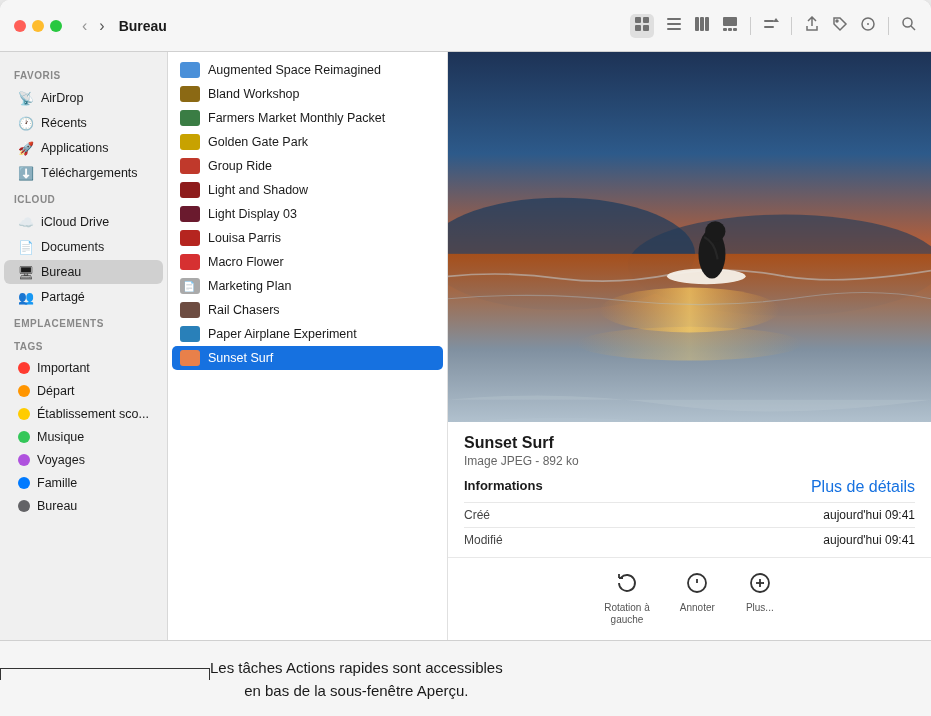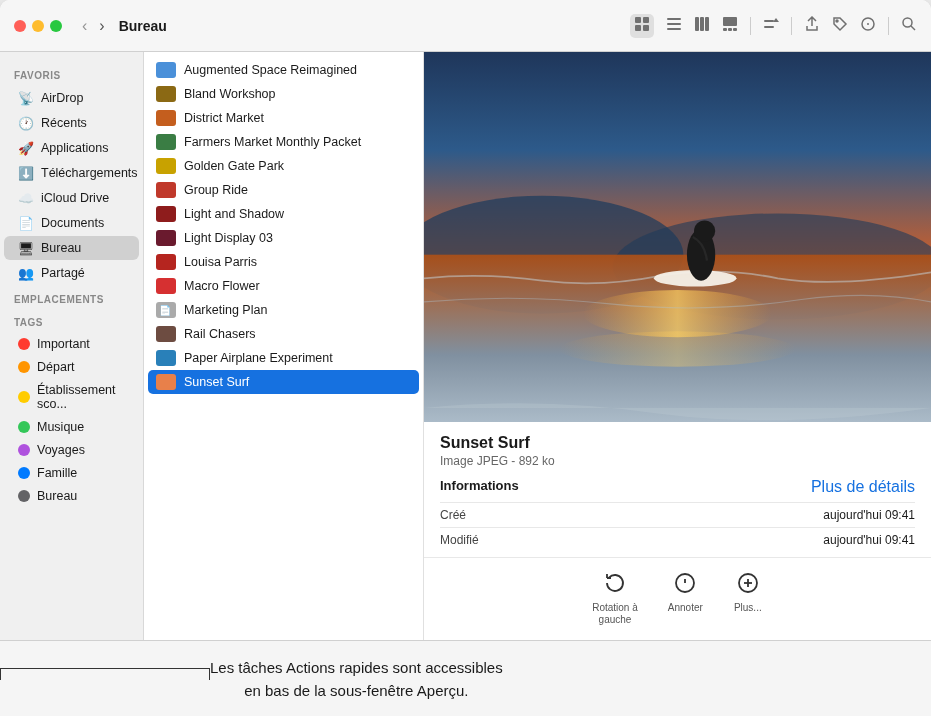--- a/index.html
+++ b/index.html
@@ -96,21 +96,21 @@
 
     
     .main {
       display: flex;
       flex: 1;
       overflow: hidden;
     }
 
     
     .sidebar {
-      width: 144px;
+      width: 168px;
       background: #f0f0f0;
       border-right: 1px solid #d8d8d8;
       overflow-y: auto;
       padding: 10px 0;
       flex-shrink: 0;
     }
     .sidebar-section-label {
       font-size: 10px;
       font-weight: 600;
       color: #888;
@@ -409,20 +409,21 @@
       </div>
       <div class="sidebar-item">
         <div class="sidebar-icon">🚀</div>
         <span>Applications</span>
       </div>
       <div class="sidebar-item">
         <div class="sidebar-icon">⬇️</div>
         <span>Téléchargements</span>
       </div>
 
+      <div class="sidebar-section-label">iCloud</div>
       <div class="sidebar-item">
         <div class="sidebar-icon">☁️</div>
         <span>iCloud Drive</span>
       </div>
       <div class="sidebar-item">
         <div class="sidebar-icon">📄</div>
         <span>Documents</span>
       </div>
       <div class="sidebar-item active">
         <div class="sidebar-icon">🖥</div>
@@ -467,24 +468,20 @@
     </div>
 
     <div class="file-list">
       <div class="file-item">
         <div class="file-thumb" style="background:#4a90d9; border-radius:3px;"></div>
         <span>Augmented Space Reimagined</span>
       </div>
       <div class="file-item">
         <div class="file-thumb" style="background:#8b6914; border-radius:3px;"></div>
         <span>Bland Workshop</span>
-      </div>
-      <div class="file-item">
-        <div class="file-thumb" style="background:#c45e1e; border-radius:3px;"></div>
-        <span>District Market</span>
       </div>
       <div class="file-item">
         <div class="file-thumb" style="background:#3a7d44; border-radius:3px;"></div>
         <span>Farmers Market Monthly Packet</span>
       </div>
       <div class="file-item">
         <div class="file-thumb" style="background:#c8a200; border-radius:3px;"></div>
         <span>Golden Gate Park</span>
       </div>
       <div class="file-item">

